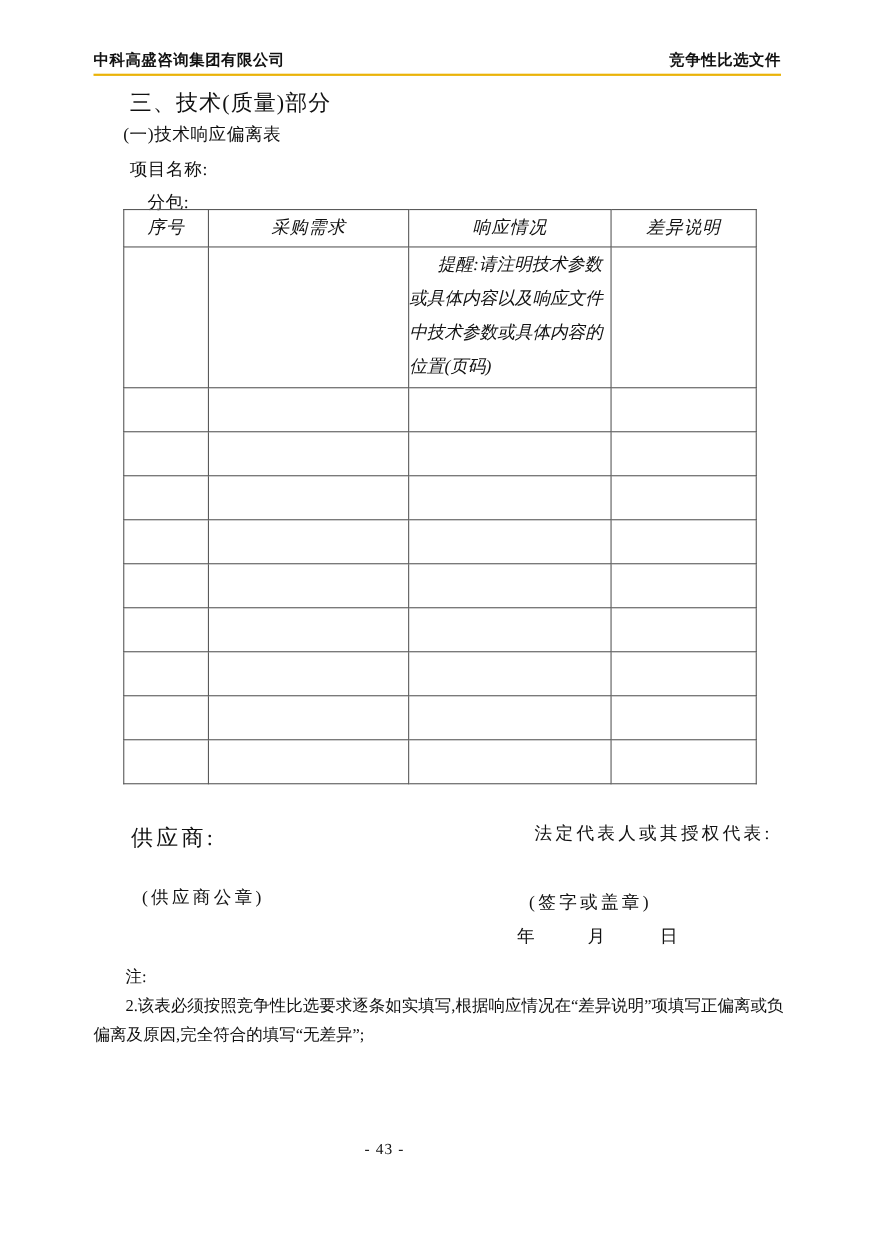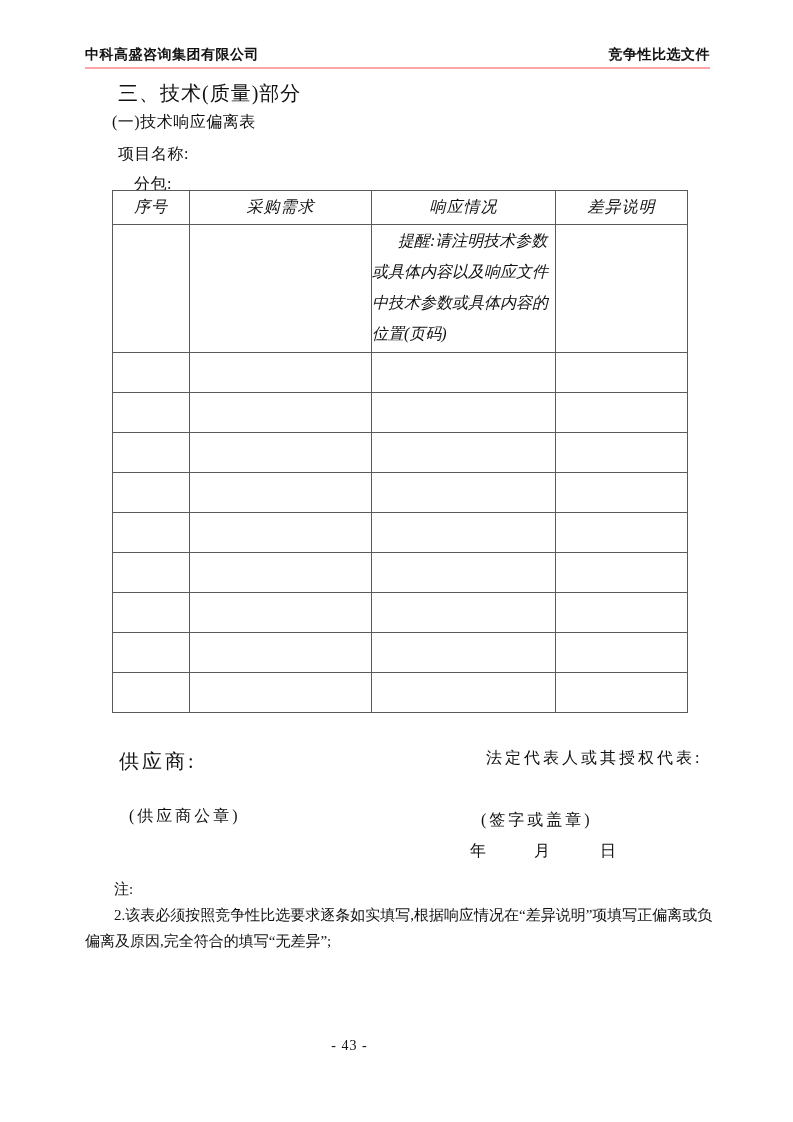--- a/index.html
+++ b/index.html
@@ -17,21 +17,21 @@
   
   .running-head {
     position: absolute;
     left: 85px;
     top: 46px;
     width: 625px;
     display: flex;
     justify-content: space-between;
     align-items: flex-end;
     padding-bottom: 3px;
-    border-bottom: 2px solid #fca5a5;
+    border-bottom: 2px solid #eab308;
     font-family: "Liberation Sans", "DejaVu Sans", sans-serif;
     font-weight: bold;
     font-size: 14px;
     letter-spacing: 0.5px;
   }
 
   .section-title    { position: absolute; left: 118px; top: 80px;  font-size: 20px; letter-spacing: 1px; }
   .section-subtitle { position: absolute; left: 112px; top: 112px; font-size: 16px; letter-spacing: 0.5px; }
   .project-label    { position: absolute; left: 118px; top: 144px; font-size: 16px; letter-spacing: 0.5px; }
   .package-label    { position: absolute; left: 134px; top: 174px; font-size: 16px; letter-spacing: 0.5px; }

